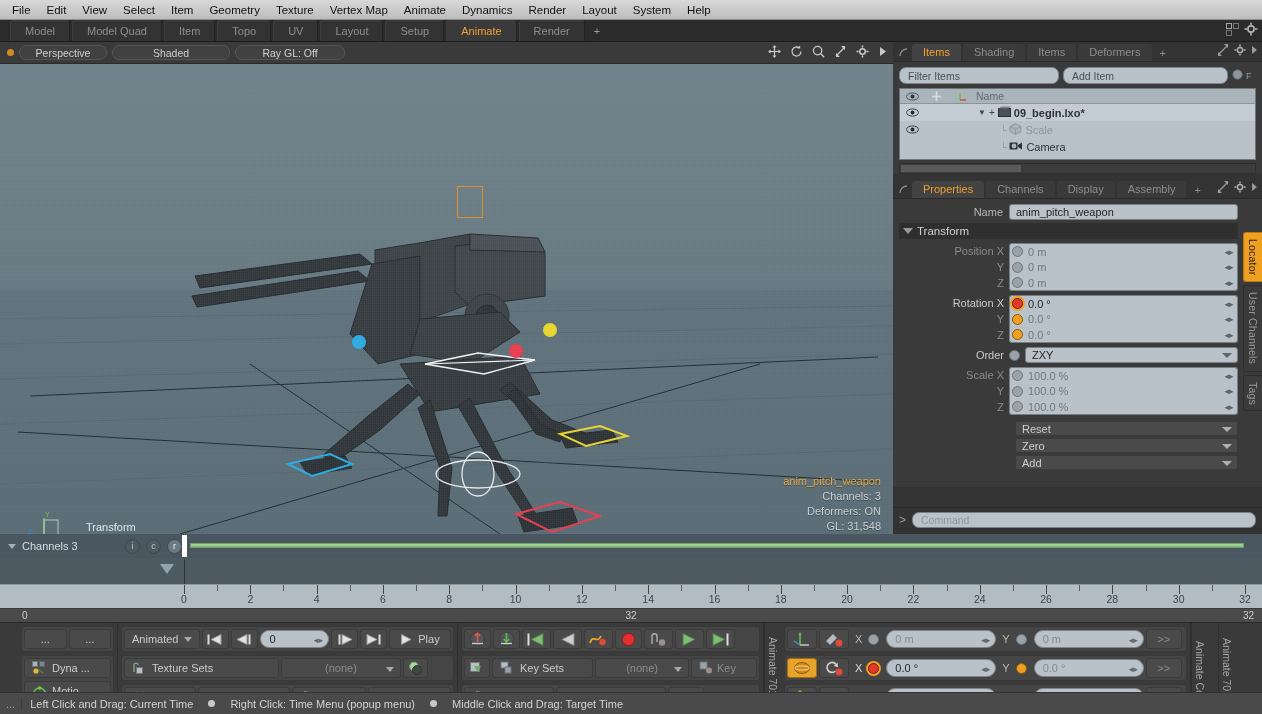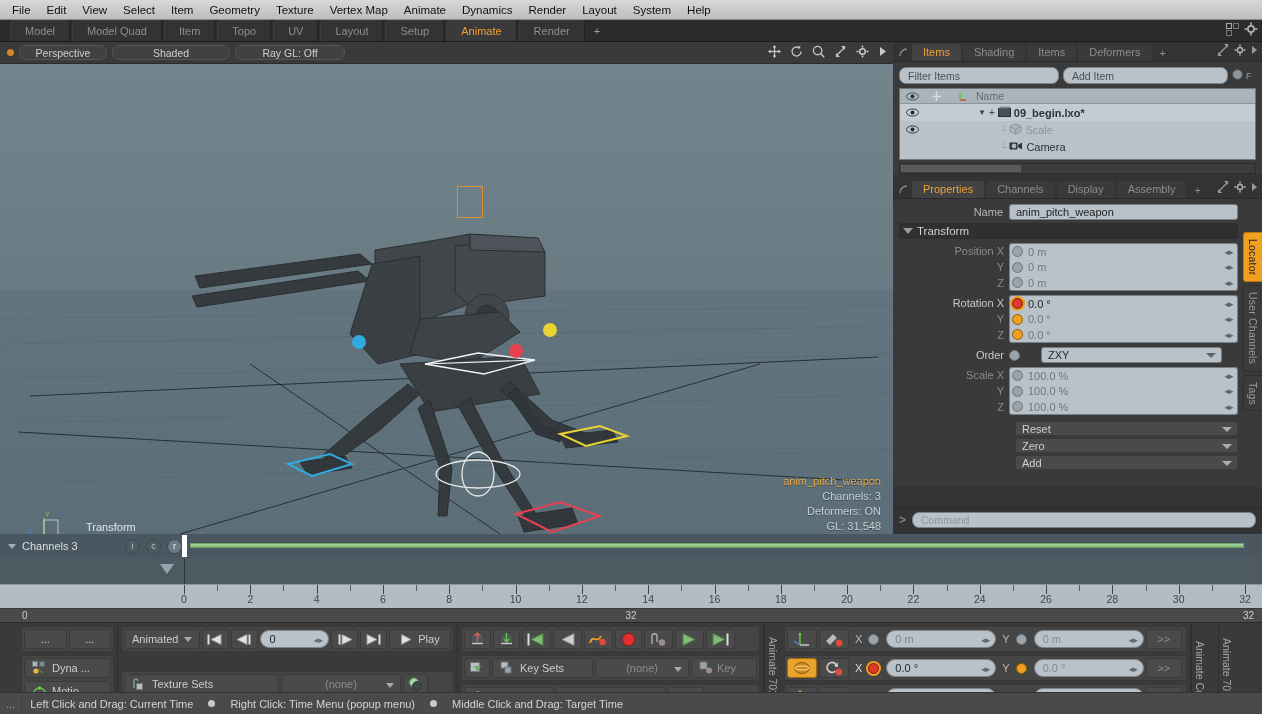--- a/index.html
+++ b/index.html
@@ -672,21 +672,21 @@
               <span class="chval">0.0 °</span>
               <span class="arrows">◂▸</span>
             </div>
           </div>
         </div>
 
         <div class="chrow" style="margin-top:4px">
           <div class="lbl lit">Order</div>
           <div style="flex:1;display:flex;align-items:center;height:16px">
             <span class="dot"></span>
-            <div class="combo" style="flex:1;margin:16px">
+            <div class="combo" style="flex:1;margin:0">
               <span>ZXY</span>
               <span class="ddn"></span>
             </div>
           </div>
         </div>
 
         <div style="margin-top:4px">
           <div class="chrow">
             <div class="lbl">Scale X</div>
             <div style="flex:1;display:flex;align-items:center;background:#b9c2c8;border:1px solid #777f85;border-top-left-radius:3px;border-top-right-radius:3px;border-bottom:none;height:16px;padding-left:2px">
@@ -880,21 +880,21 @@
                   <circle cx="3.3" cy="11" r="2.2" fill="#5ea8e0"></circle>
                   <circle cx="10.3" cy="9" r="2.2" fill="#5ea8e0"></circle>
                 </svg>
             </span>
             <span>Audio</span>
           </div>
         </div>
       </div>
 
       <div class="bpanel" style="width:340px">
-        <div class="grp" style="margin-bottom:19px">
+        <div class="grp" style="margin-bottom:3px">
           <div class="b" style="width:92px;justify-content:center;position:relative">
             <span>Animated</span>
             <span class="ddarrow"></span>
           </div>
           <div class="b icononly">
             <svg width="17" height="11" viewBox="0 0 17 11">
                 <rect x="0.5" y="0.5" width="2" height="10" fill="#dcdcdc"></rect>
                 <path d="M14 0.5 L14 10.5 L4 5.5 Z" fill="#e2e2e2" stroke="#9a9a9a"></path>
               </svg>
           </div>

